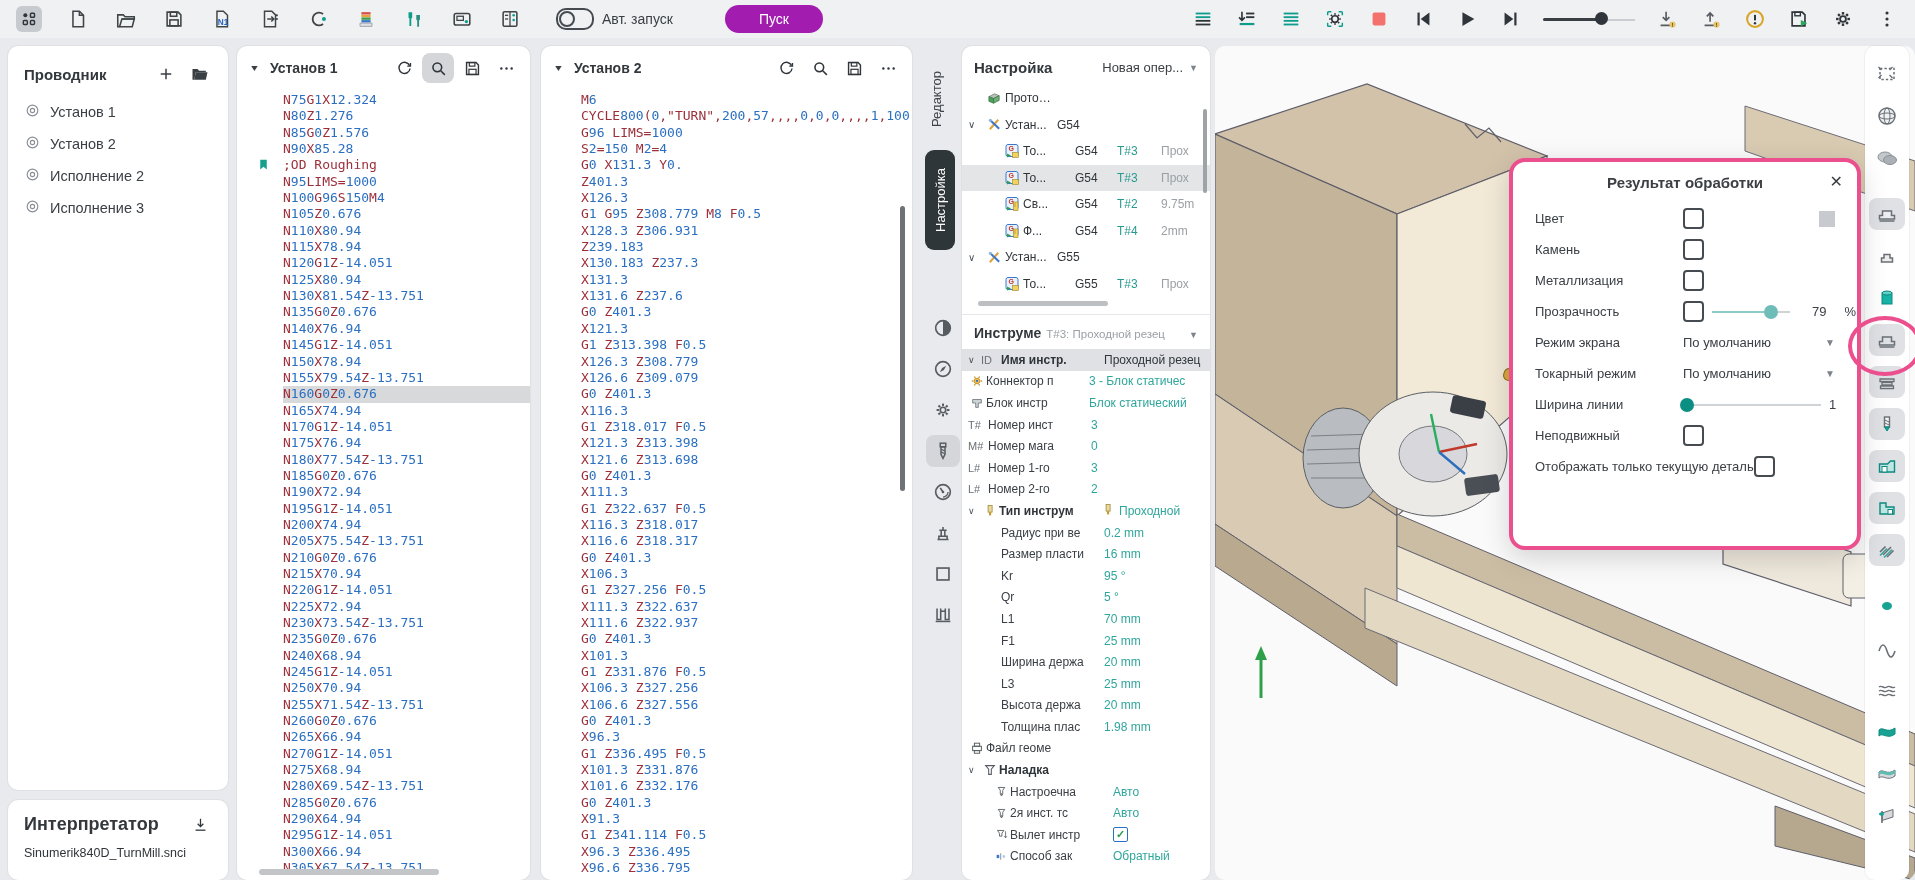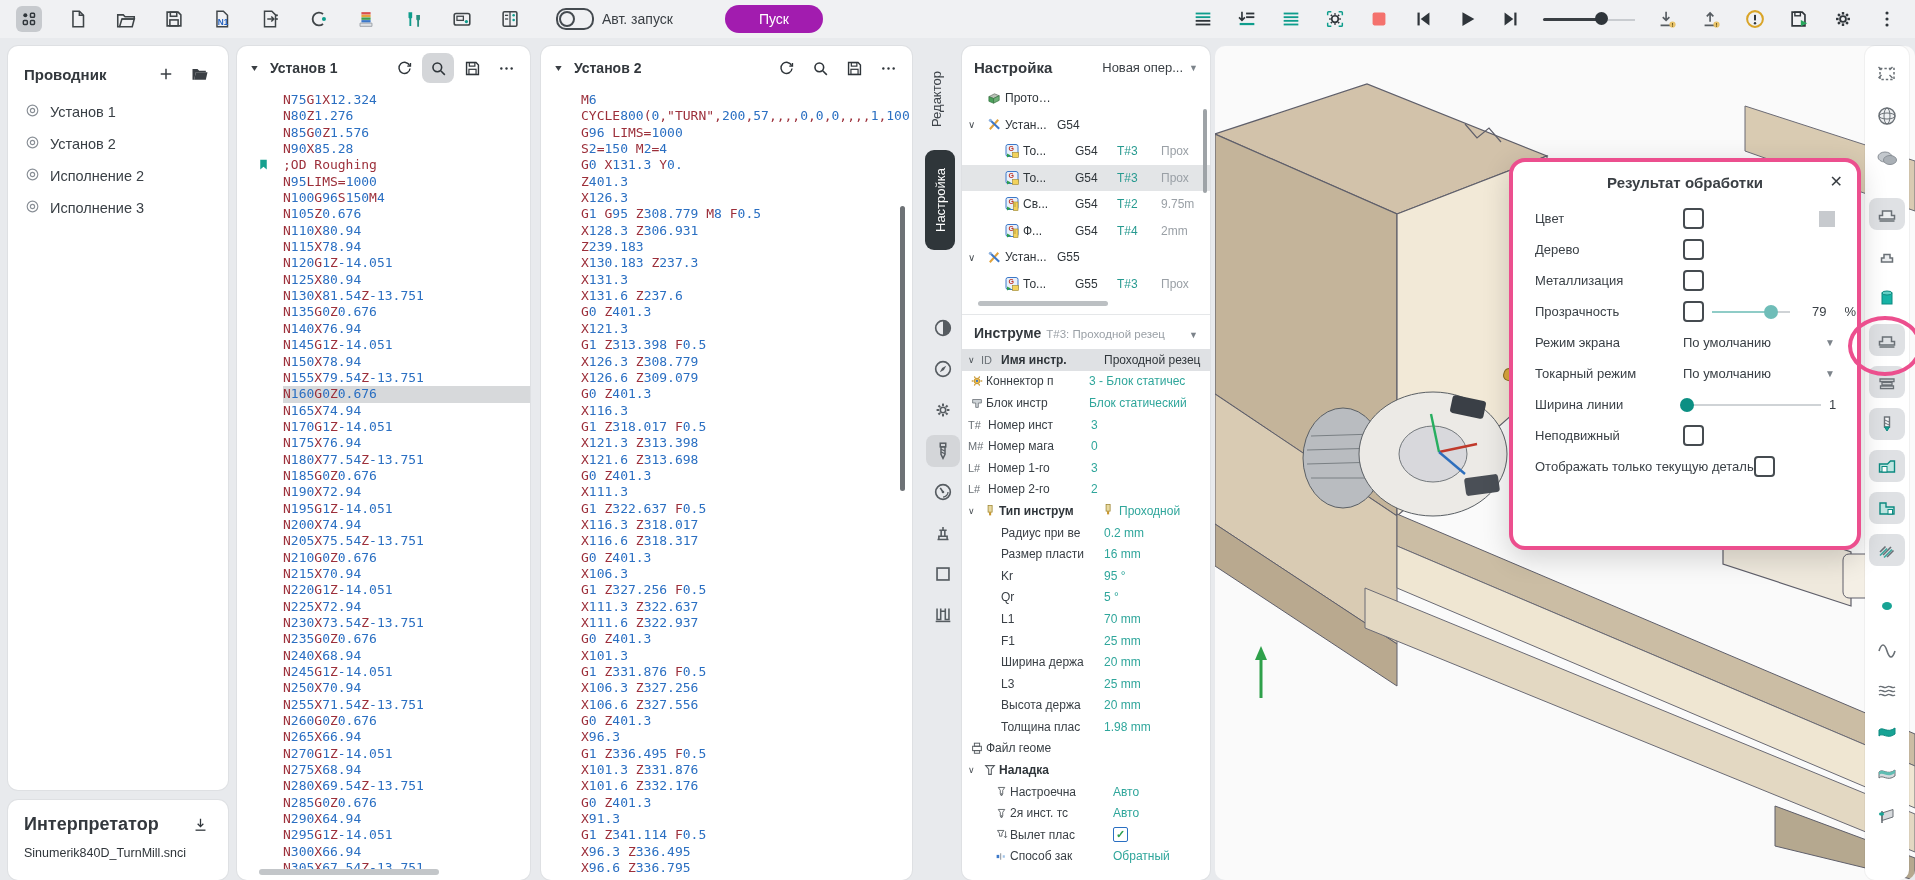--- a/index.html
+++ b/index.html
@@ -871,21 +871,21 @@
             <span>Авто</span>
           </span>
         </div>
         <div class="prow ind">
           <span class="p-icon">
             <svg viewBox="0 0 16 16" width="13" height="13">
               <path d="M3 3h8l-2.5 3.5V10H5.5V6.5z" fill="none" stroke="#565c61" stroke-width="1.1"></path>
               <path d="M13 4v8m-1.8-2 1.8 2 1.8-2" fill="none" stroke="#565c61" stroke-width="1"></path>
             </svg>
           </span>
-          <span class="p-label">Вылет плас</span>
+          <span class="p-label">Вылет инстр</span>
           <span class="p-val">
             <span class="pcheck">✓</span>
           </span>
         </div>
         <div class="prow ind">
           <span class="p-icon">
             <svg viewBox="0 0 16 16" width="13" height="13">
               <rect x="2" y="6" width="3.2" height="4" fill="#3c78c9"></rect>
               <line x1="7" y1="4" x2="7" y2="12" stroke="#8a9097" stroke-width="1.2"></line>
               <rect x="9.5" y="6.5" width="2.6" height="3" fill="#9fc2e8"></rect>
@@ -953,21 +953,21 @@
     <span class="dlg-close">✕</span>
     <div class="dlg-body">
         <div class="drow">
           <span>Цвет</span>
           <div class="ctl">
             <span class="cbx"></span>
             <span class="swatch"></span>
           </div>
         </div>
         <div class="drow">
-          <span>Дерево</span>
+          <span>Камень</span>
           <div class="ctl">
             <span class="cbx"></span>
           </div>
         </div>
         <div class="drow">
           <span>Металлизация</span>
           <div class="ctl">
             <span class="cbx"></span>
           </div>
         </div>

